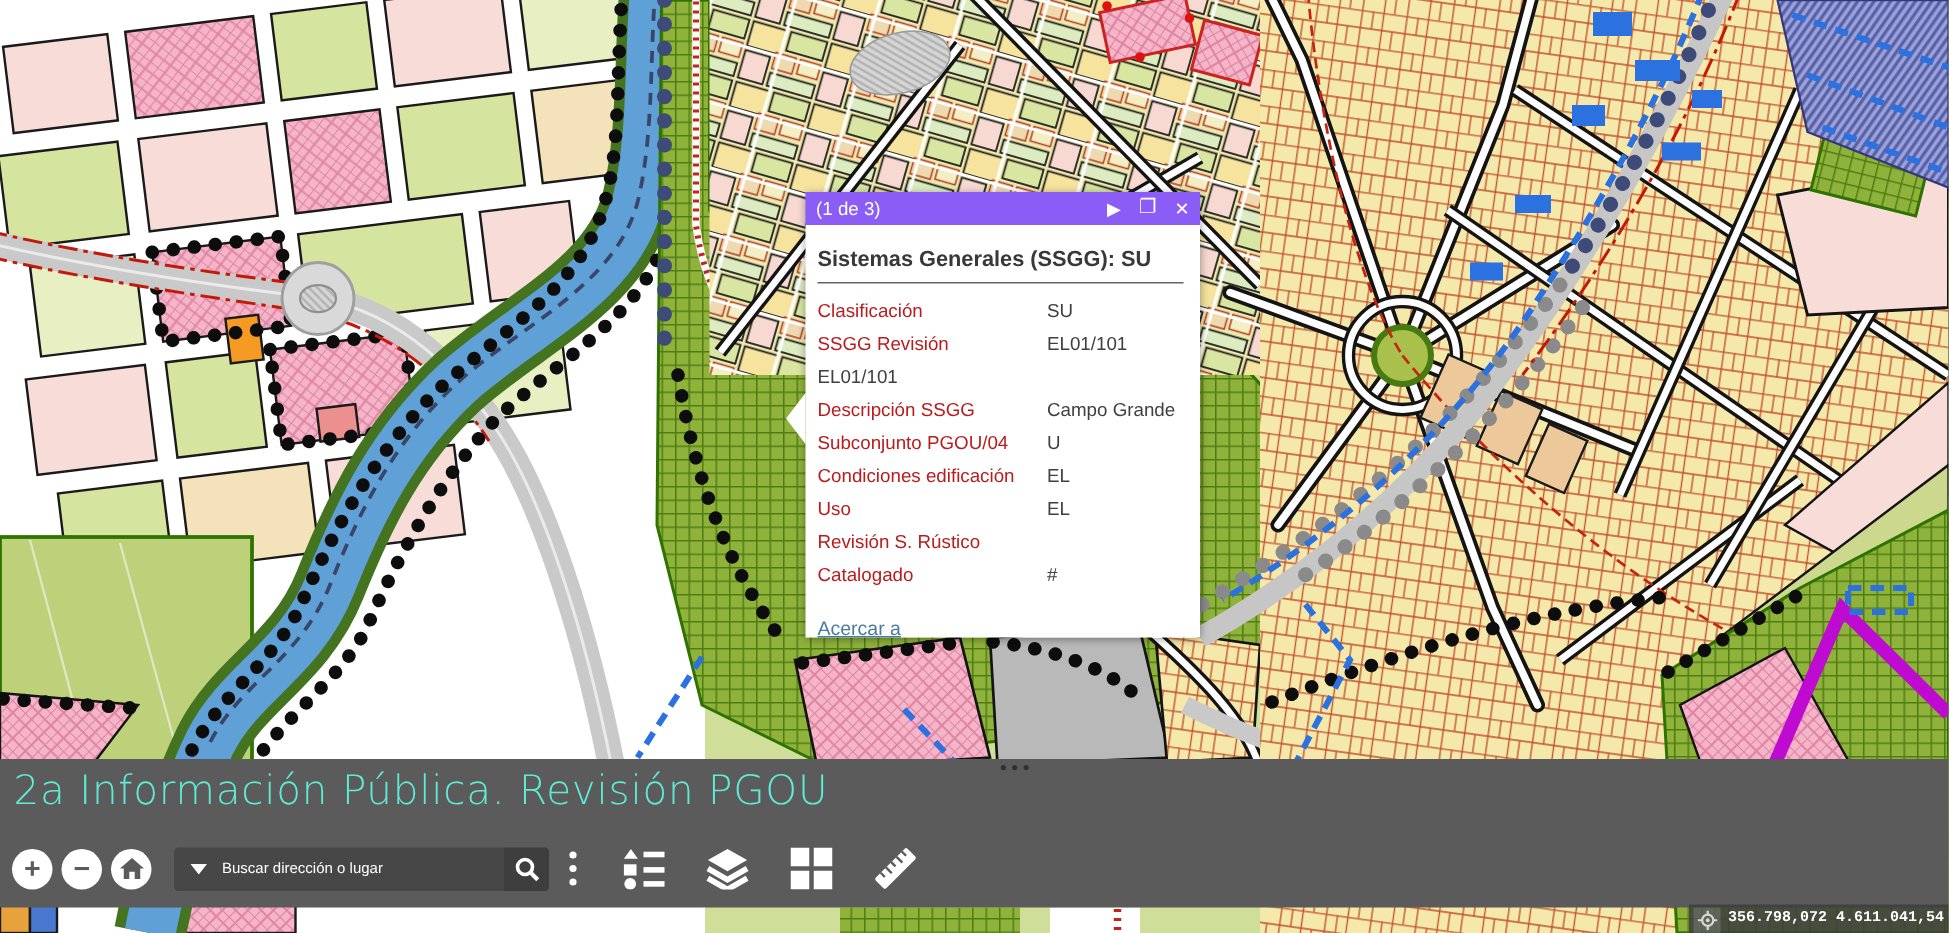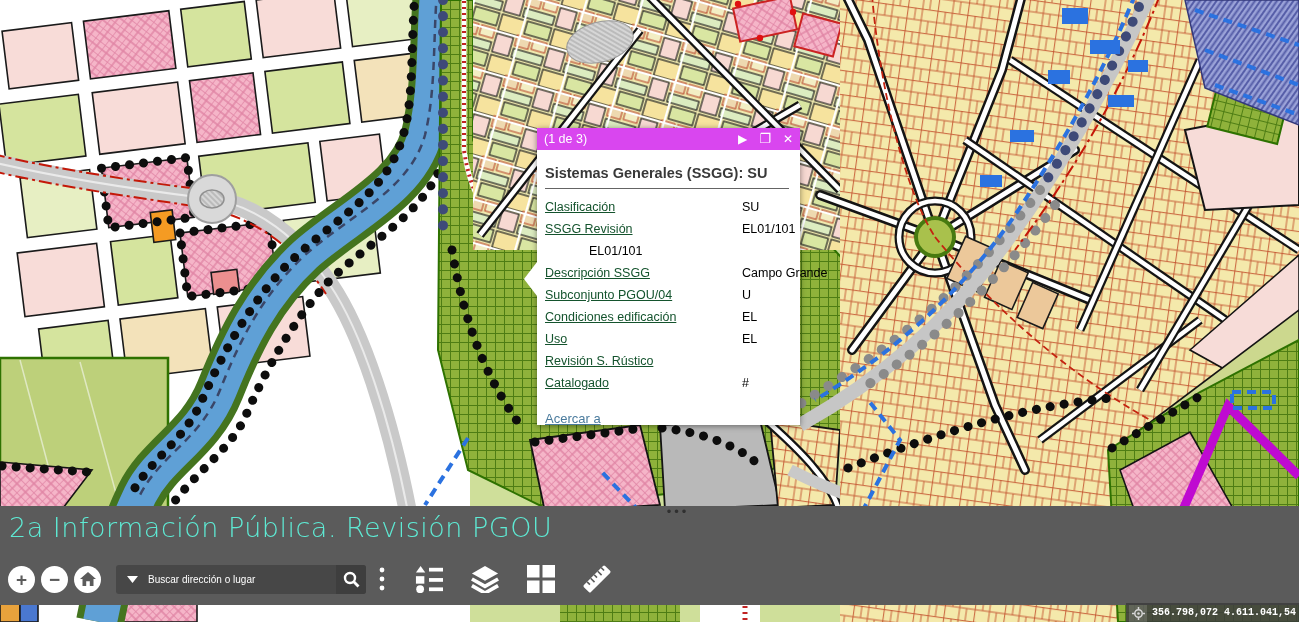--- a/index.html
+++ b/index.html
@@ -4,32 +4,32 @@
 <style>
   html,body{margin:0;padding:0;background:#222;}
   *{box-sizing:border-box;}
   .stage{position:relative;width:1299px;height:622px;overflow:hidden;
          font-family:"Liberation Sans",sans-serif;background:#cfdf9a;}
   .map-svg{position:absolute;left:0;top:0;width:1299px;height:622px;display:block;}
 
   
   .popup{position:absolute;left:537px;top:128px;width:263px;z-index:30;
          box-shadow:0 1px 6px rgba(0,0,0,.45);font-family:"Liberation Sans",sans-serif;}
-  .popup-header{height:22px;background:#d946ef;color:#fff;display:flex;align-items:center;
+  .popup-header{height:22px;background:#8b5cf6;color:#fff;display:flex;align-items:center;
                 padding:0 7px;font-size:12.5px;}
   .popup-header .spacer{flex:1;}
   .popup-hbtn{color:#fff;background:none;border:none;padding:0;margin-left:12px;cursor:pointer;
               font-size:12px;line-height:22px;font-family:"DejaVu Sans",sans-serif;}
   .popup-hbtn.max{font-size:13px;}
   .popup-body{background:#fff;height:275px;padding:15px 11px 8px 8px;position:relative;}
   .popup-title{font-size:14.5px;font-weight:bold;color:#383838;margin:0 0 7px 0;}
   .popup-hr{border:none;border-top:1px solid #646464;margin:0 0 7px 0;}
   .fr{display:flex;font-size:12.5px;line-height:22px;}
-  .fr .lab{flex:0 0 153px;color:#14532d;white-space:nowrap;text-decoration:underline;}
-  .fr .val{flex:1;color:#000000;white-space:nowrap;margin-left:44px;}
+  .fr .lab{flex:0 0 153px;color:#b91c1c;white-space:nowrap;}
+  .fr .val{flex:1;color:#404040;white-space:nowrap;}
   .zoomto{display:inline-block;margin-top:17px;font-size:13px;color:#4a7b9d;
           text-decoration:underline;cursor:pointer;}
   .pointer{position:absolute;left:-13px;top:134px;width:0;height:0;
            border-top:17px solid transparent;border-bottom:17px solid transparent;
            border-right:13px solid #fff;}
 
   
   .bottom-bar{position:absolute;left:0;top:506px;width:1299px;height:99px;background:#5b5b5b;z-index:20;}
   .bar-handle{position:absolute;left:650px;top:-1px;width:56px;text-align:center;color:#303030;
               font-size:13px;letter-spacing:3px;line-height:14px;cursor:pointer;}

